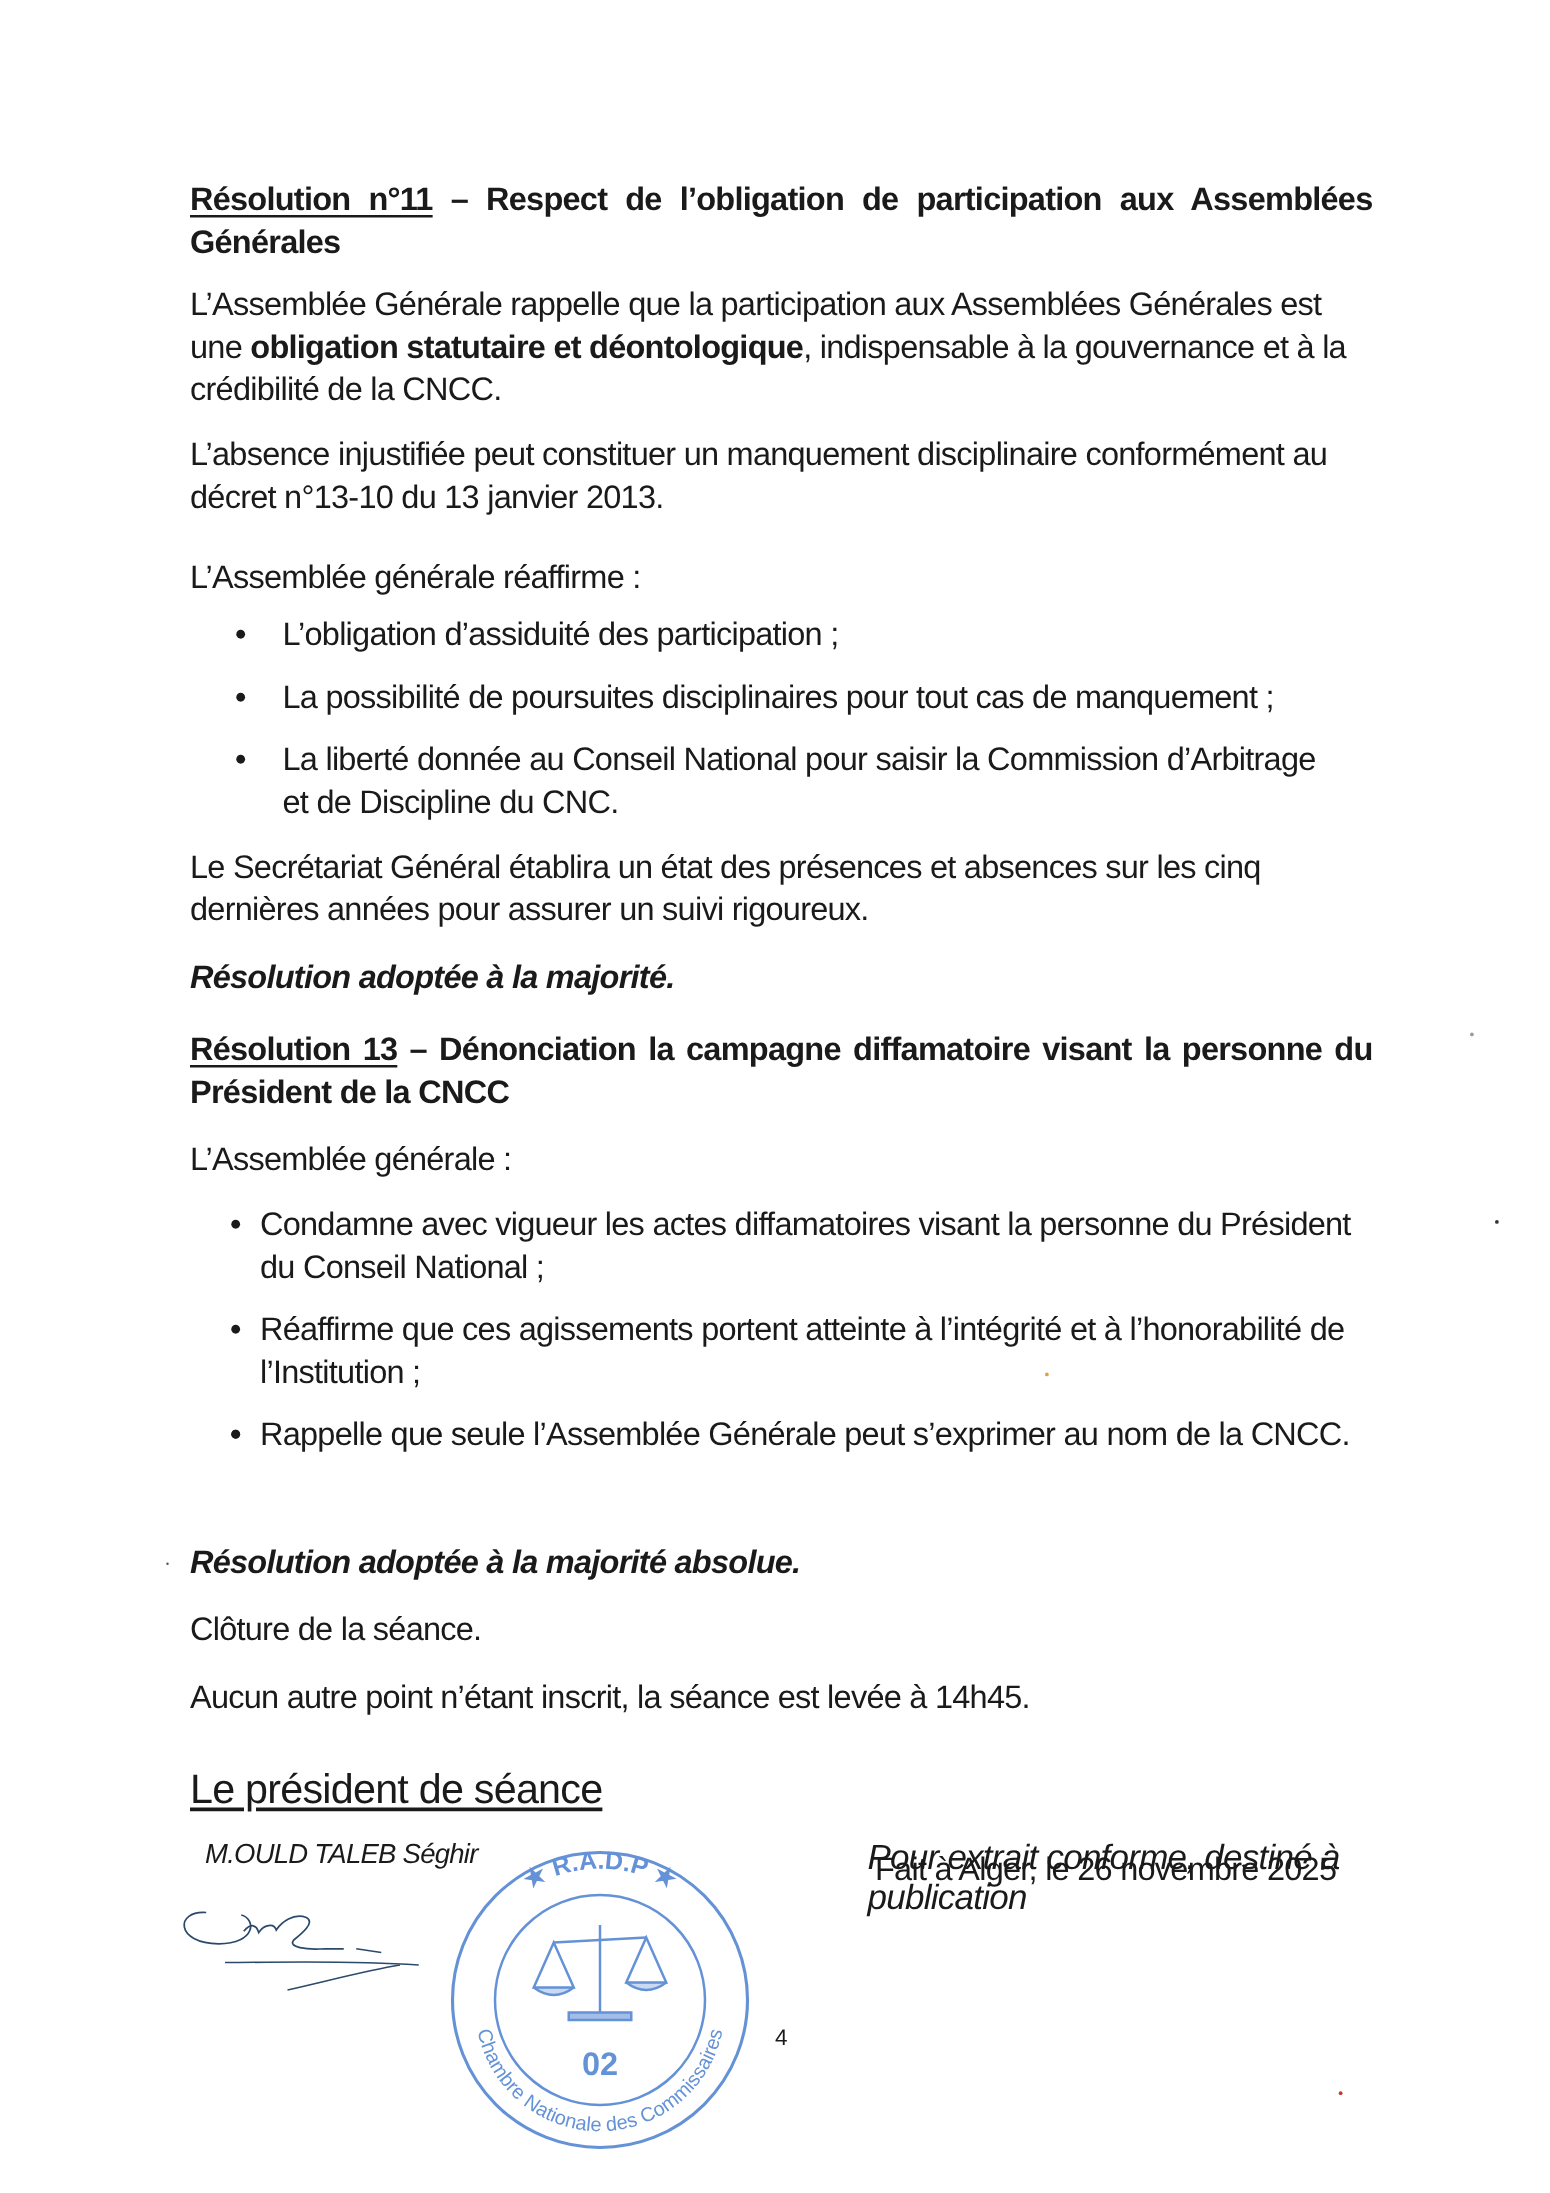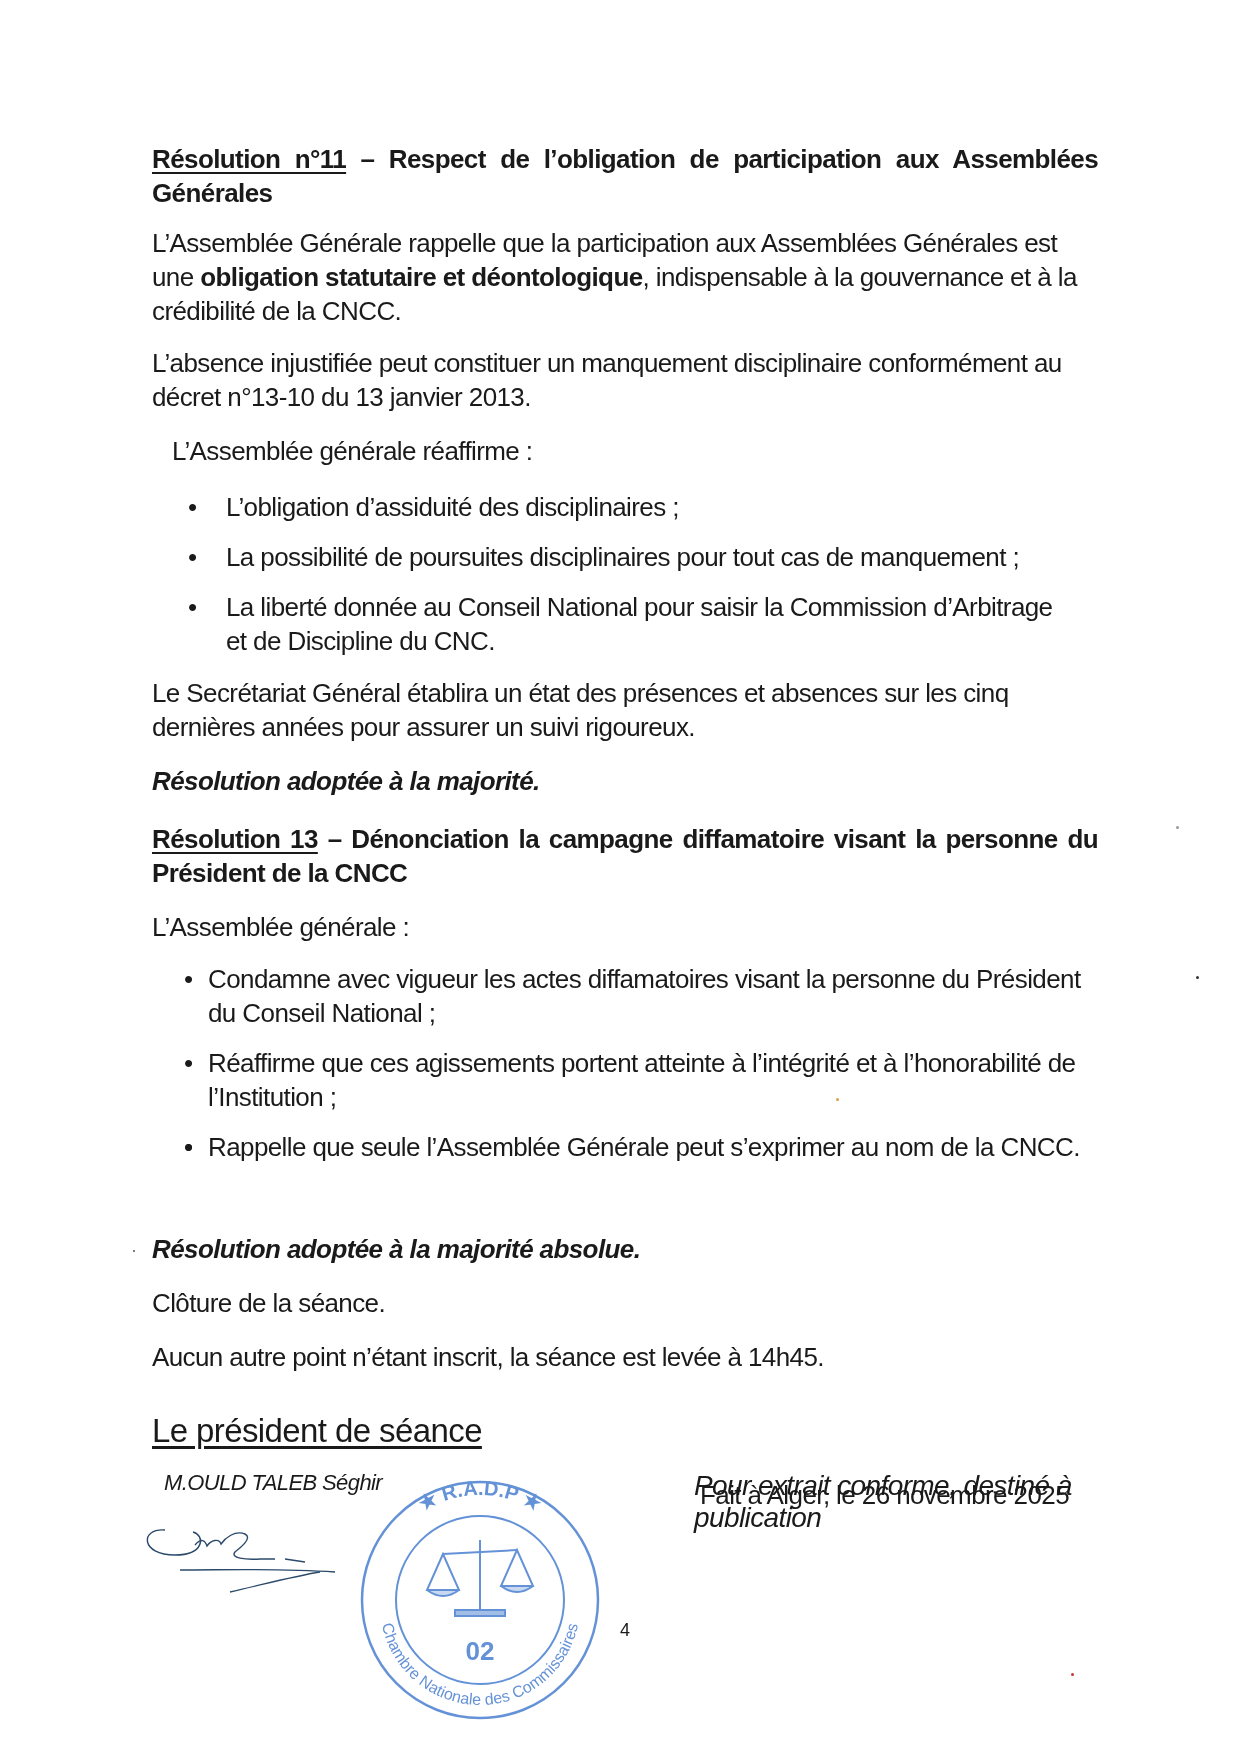--- a/index.html
+++ b/index.html
@@ -35,24 +35,24 @@
   <div class="txt heading" style="top:142px;">
     <span class="ul">Résolution n°11</span><span> – </span><span>Respect de l’obligation de participation aux Assemblées Générales</span>
   </div>
 
   <div class="txt" style="top:226px;">
     <span>L’Assemblée Générale rappelle que la participation aux Assemblées Générales est une </span><span class="bold">obligation statutaire et déontologique</span><span>, indispensable à la gouvernance et à la crédibilité de la CNCC.</span>
   </div>
 
   <div class="txt" style="top:346px;">L’absence injustifiée peut constituer un manquement disciplinaire conformément au décret n°13-10 du 13 janvier 2013.</div>
 
-  <div class="txt" style="top:434px;margin-left:20px;">L’Assemblée générale réaffirme :</div>
+  <div class="txt" style="top:444px;">L’Assemblée générale réaffirme :</div>
 
   <ul class="bullets b1" style="top:490px;">
-    <li><span class="dot">•</span><span>L’obligation d’assiduité des disciplinaires ;</span></li>
+    <li><span class="dot">•</span><span>L’obligation d’assiduité des participation ;</span></li>
     <li><span class="dot">•</span><span>La possibilité de poursuites disciplinaires pour tout cas de manquement ;</span></li>
     <li style="padding-right:30px;"><span class="dot">•</span><span>La liberté donnée au Conseil National pour saisir la Commission d’Arbitrage et de Discipline du CNC.</span></li>
   </ul>
 
   <div class="txt em" style="top:764px;">Résolution adoptée à la majorité.</div>
 
   <div class="txt" style="top:676px;">Le Secrétariat Général établira un état des présences et absences sur les cinq dernières années pour assurer un suivi rigoureux.</div>
 
   <div class="txt heading" style="top:822px;">
     <span class="ul">Résolution 13</span><span> – </span><span>Dénonciation la campagne diffamatoire visant la personne du Président de la CNCC</span>

